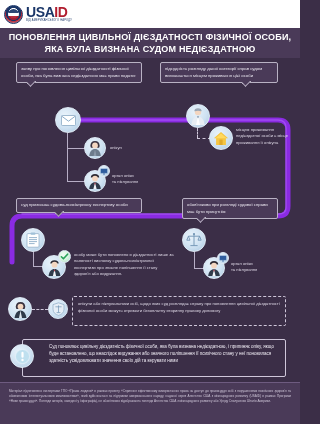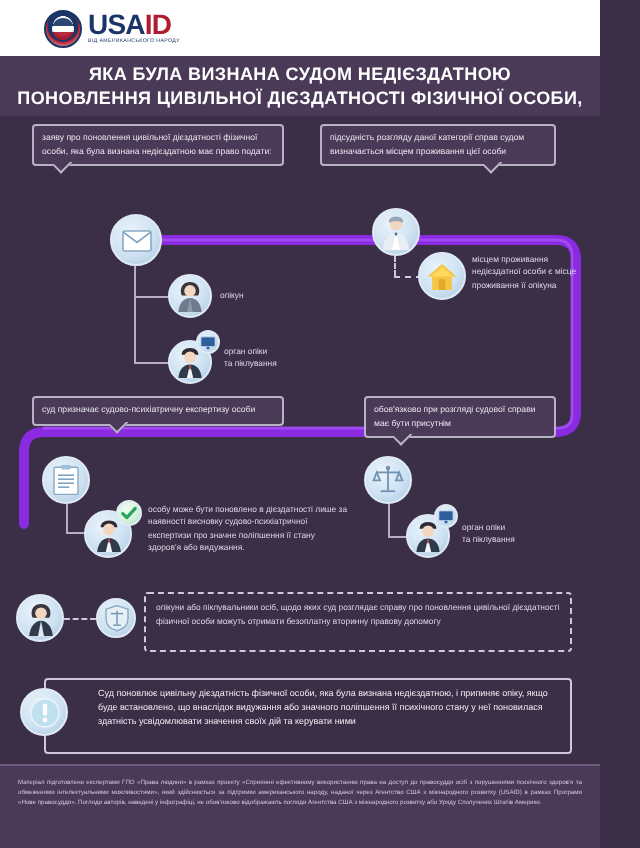--- a/index.html
+++ b/index.html
@@ -9,21 +9,21 @@
     font-family:"Liberation Sans","DejaVu Sans",sans-serif;
     overflow:hidden;
     position:relative;
   }
   .page{position:relative;width:300px;height:424px;overflow:hidden;background:#3b2e47;}
 
   
   .logobar{
     position:absolute;left:0;top:0;width:300px;height:28px;
     background:#ffffff;display:flex;align-items:center;justify-content:space-between;
-    padding:0 22px;box-sizing:border-box;z-index:8;
+    padding:0 4px;box-sizing:border-box;z-index:8;
   }
   .usaid{display:flex;align-items:center;gap:3px;}
   .usaid-seal{
     width:17px;height:17px;border-radius:50%;
     background:radial-gradient(circle at 50% 42%, #ffffff 0%,#ffffff 38%,#1a3668 40%,#1a3668 58%,#b01c2e 60%,#ffffff 100%);
     border:1.2px solid #1a3668;position:relative;flex:0 0 auto;
   }
   .usaid-seal:after{
     content:"";position:absolute;left:3px;top:3px;width:11px;height:11px;border-radius:50%;
     background:linear-gradient(#1a3668 0 36%,#ffffff 36% 64%,#b01c2e 64% 100%);
@@ -134,22 +134,22 @@
     <div class="usaid">
       <div class="usaid-seal"></div>
       <div class="usaid-txt">
         <div class="usaid-word"><span class="b">USA</span><span class="r">ID</span></div>
         <div class="usaid-sub">ВІД АМЕРИКАНСЬКОГО НАРОДУ</div>
       </div>
     </div>
   </div>
 
   <div class="titleband">
+    <div>ПОНОВЛЕННЯ ЦИВІЛЬНОЇ ДІЄЗДАТНОСТІ ФІЗИЧНОЇ ОСОБИ,</div>
     <div>ЯКА БУЛА ВИЗНАНА СУДОМ НЕДІЄЗДАТНОЮ</div>
-    <div>ПОНОВЛЕННЯ ЦИВІЛЬНОЇ ДІЄЗДАТНОСТІ ФІЗИЧНОЇ ОСОБИ,</div>
   </div>
 
   <svg class="flowsvg" viewBox="0 0 300 424">
 
     <path d="M68 120 L278 120 Q288 120 288 130 L288 206 Q288 216 278 216 L22 216 Q12 216 12 226 L12 262" fill="none" stroke="#8a2be2" stroke-width="5" stroke-linecap="round"></path>
     <path d="M68 120 L278 120 Q286 120 286 128 L286 208 Q286 214 278 214 L22 214" fill="none" stroke="#a855f7" stroke-width="1.4" stroke-linecap="round" opacity="0.75"></path>
   </svg>
 
   <div class="bubble" style="left:16px;top:62px;width:126px;">
     <span>заяву про  поновлення цивільної дієздатності фізичної особи, яка була визнана недієздатною має право подати:</span>

